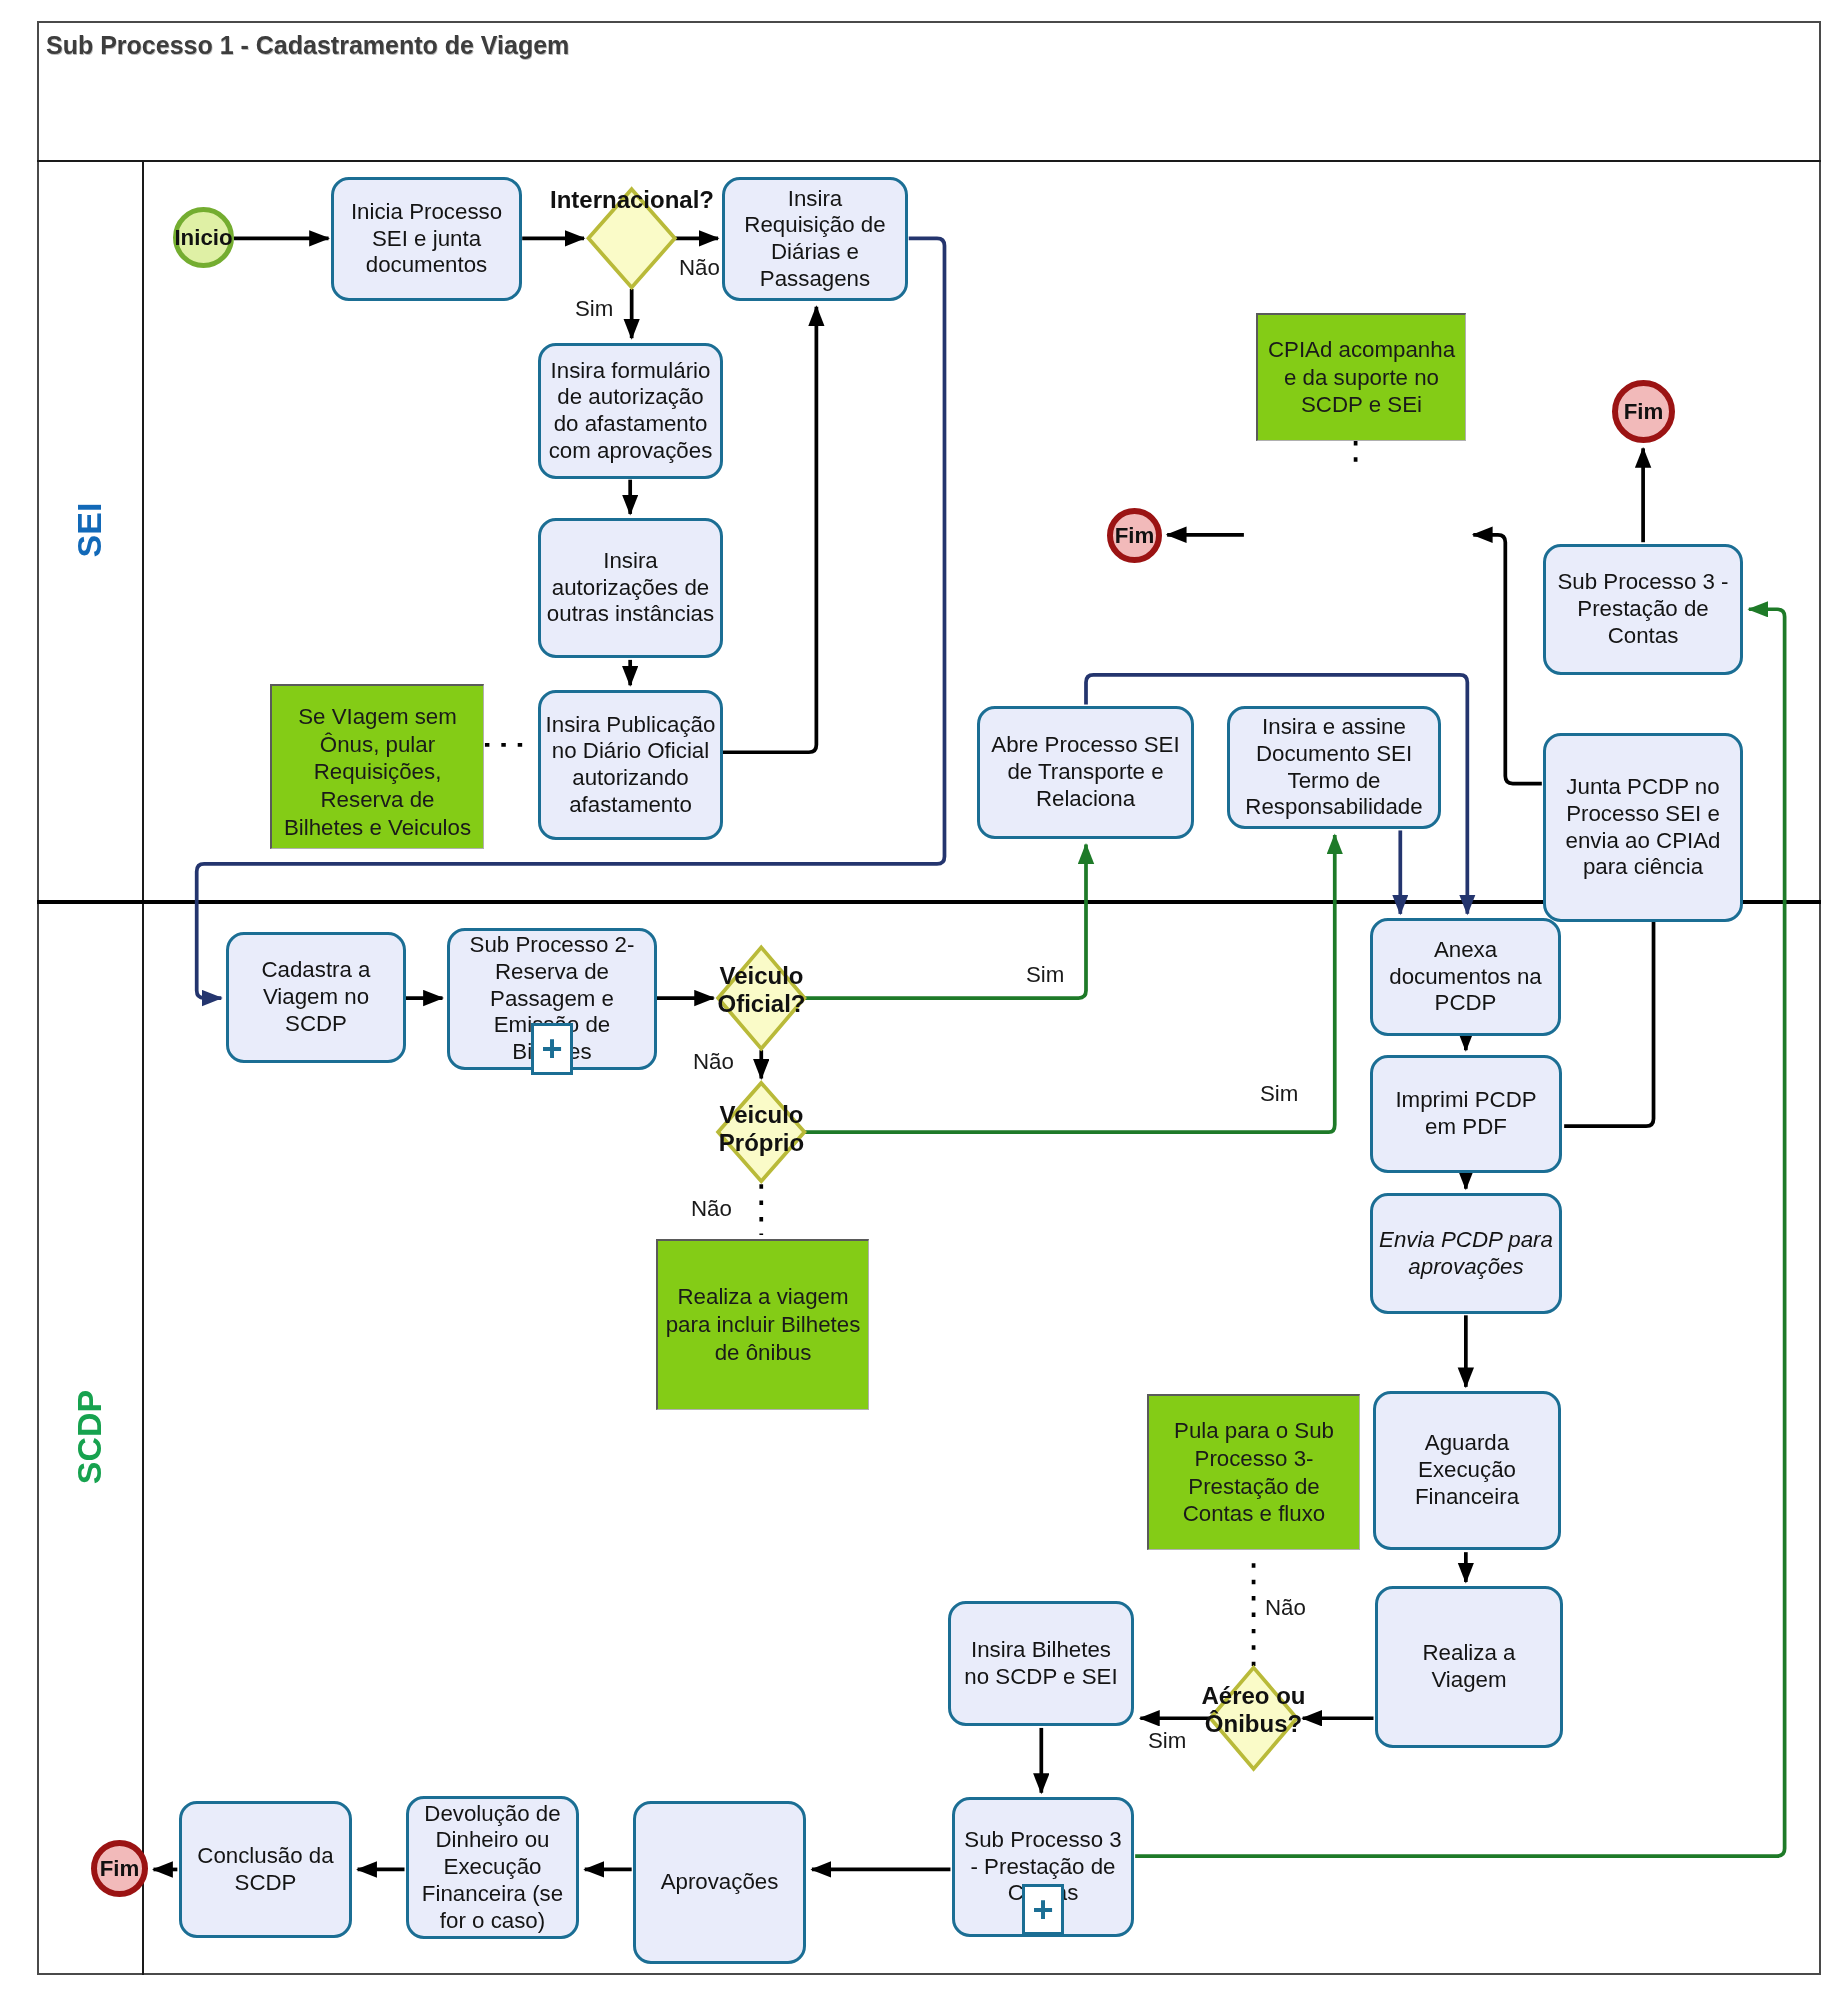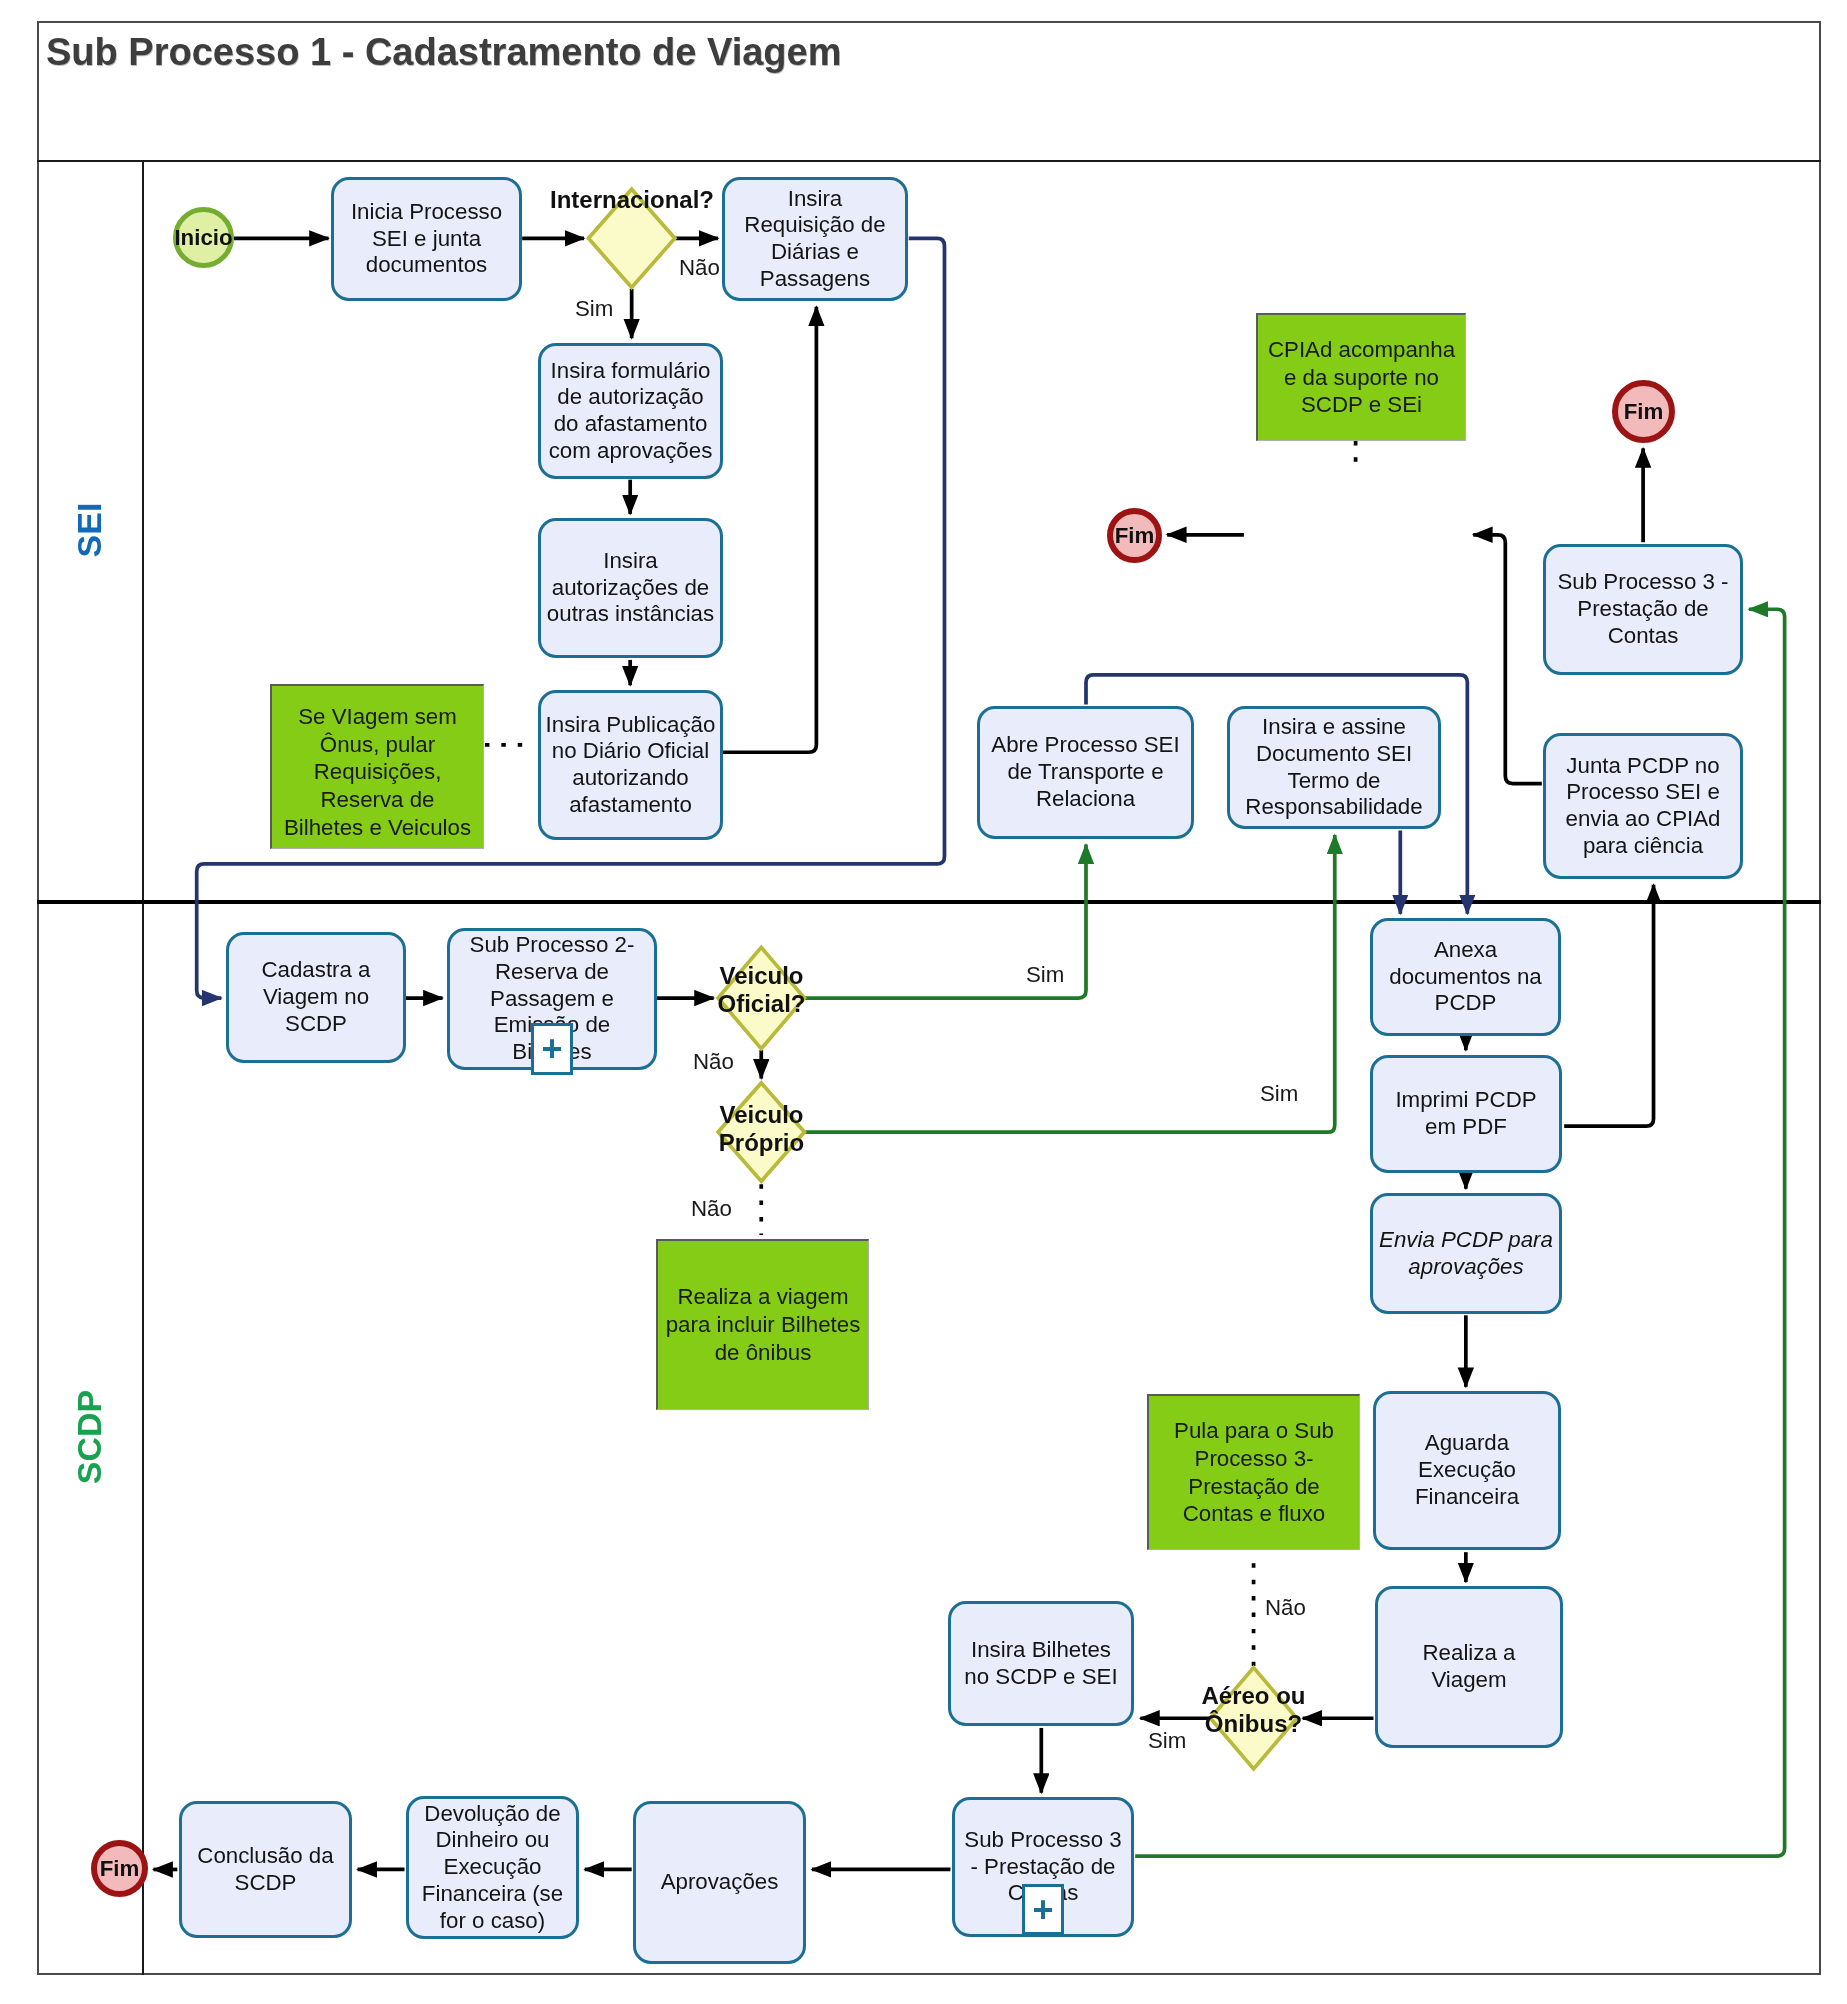--- a/index.html
+++ b/index.html
@@ -3,21 +3,21 @@
 <meta charset="utf-8">
 <style>
   html,body{margin:0;padding:0;background:#fff;}
   .canvas{position:relative;width:1848px;height:2005px;background:#fff;
           font-family:"Liberation Sans","DejaVu Sans",sans-serif;color:#111;overflow:hidden;}
   .pool-border{position:absolute;left:37px;top:21px;width:1784px;height:1954px;
                border:2.2px solid #4a4a4a;box-sizing:border-box;background:transparent;}
   .title-sep{position:absolute;left:37px;top:160px;width:1784px;height:0;border-top:2.2px solid #1a1a1a;}
   .lane-col-line{position:absolute;left:142px;top:160px;height:1815px;width:0;border-left:2.2px solid #1a1a1a;}
   .lane-divider{position:absolute;left:37px;top:900px;width:1784px;height:0;border-top:4.5px solid #000;}
-  .diagram-title{position:absolute;left:46px;top:31px;font-size:38px;font-weight:bold;color:#3d3d3d;
+  .diagram-title{position:absolute;left:46px;top:31px;font-size:25px;font-weight:bold;color:#3d3d3d;
                  text-shadow:0.7px 0.7px 0 #bbb;}
   .lane-label{position:absolute;font-weight:bold;font-size:34px;transform:translate(-50%,-50%) rotate(-90deg);}
   .lane-label.sei{left:89px;top:530px;color:#1269b8;}
   .lane-label.scdp{left:89px;top:1437px;color:#17a24f;}
   .task{position:absolute;background:#e9ecfa;border:3.7px solid #1b6e94;border-radius:18px;
         display:flex;align-items:center;justify-content:center;text-align:center;
         font-size:22.3px;line-height:1.2;padding:4.5px;box-sizing:border-box;color:#141414;}
   .note{position:absolute;background:#84cc16;border:0.7px solid #b0b0b0;border-top:2.2px solid #5a5a5a;
         border-left:2.2px solid #5a5a5a;display:flex;align-items:center;justify-content:center;
         text-align:center;font-size:22.3px;line-height:1.25;padding:6px;box-sizing:border-box;color:#1a1a1a;}
@@ -143,21 +143,21 @@
     </div>
   <div class="task" style="left:1543px;top:544px;width:200px;height:131px;">
       <span>Sub Processo 3 - Prestação de Contas</span>
     </div>
   <div class="task" style="left:977px;top:706px;width:217px;height:133px;">
       <span>Abre Processo SEI de Transporte e Relaciona</span>
     </div>
   <div class="task" style="left:1227px;top:706px;width:214px;height:123px;">
       <span>Insira e assine Documento SEI Termo de Responsabilidade</span>
     </div>
-  <div class="task" style="left:1543px;top:733px;width:200px;height:146px;">
+  <div class="task" style="left:1543px;top:733px;width:200px;height:189px;">
       <span>Junta PCDP no Processo SEI e envia ao CPIAd para ciência</span>
     </div>
 
   <div class="task" style="left:226px;top:932px;width:180px;height:131px;">
       <span>Cadastra a Viagem no SCDP</span>
     </div>
   <div class="task" style="left:447px;top:928px;width:210px;height:142px;">
       <span>Sub Processo 2- Reserva de Passagem e Emissão de Bilhetes</span>
     </div>
   <div class="task" style="left:1370px;top:918px;width:191px;height:118px;">

